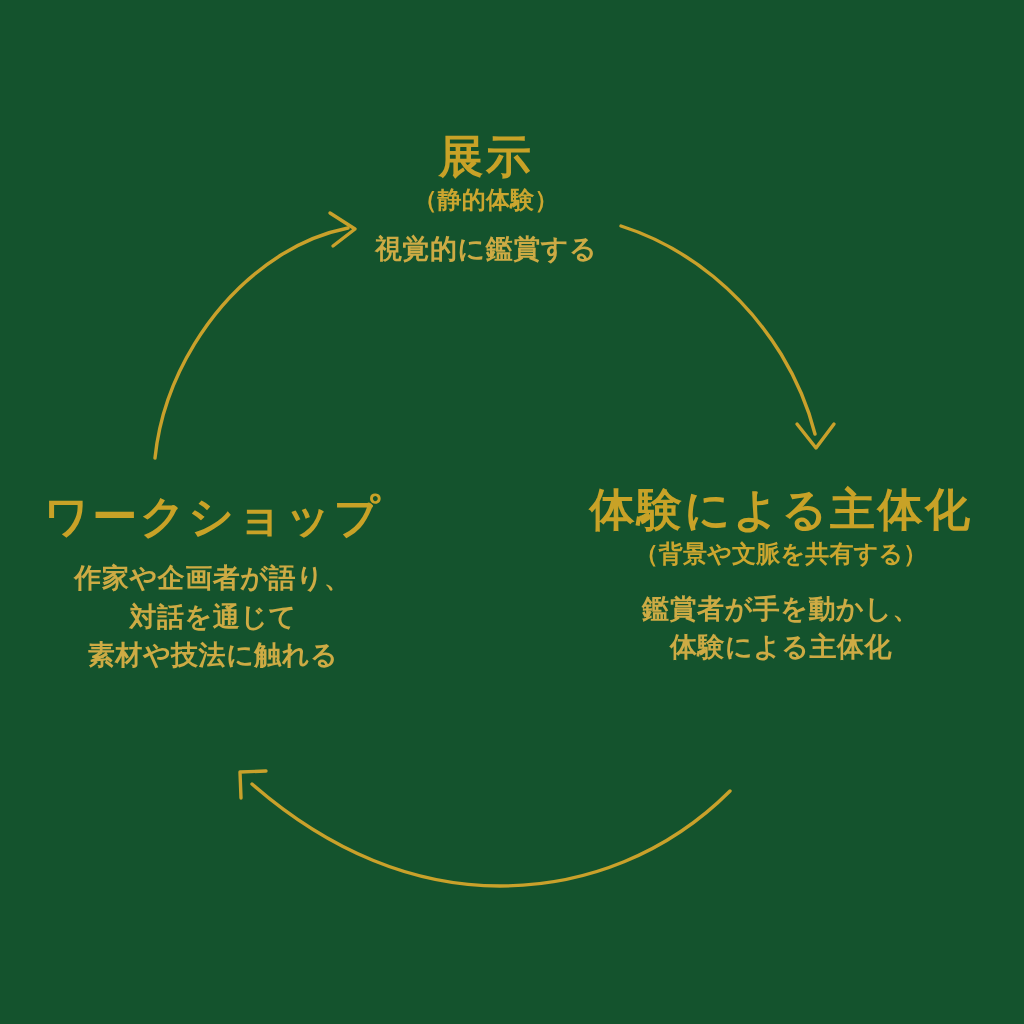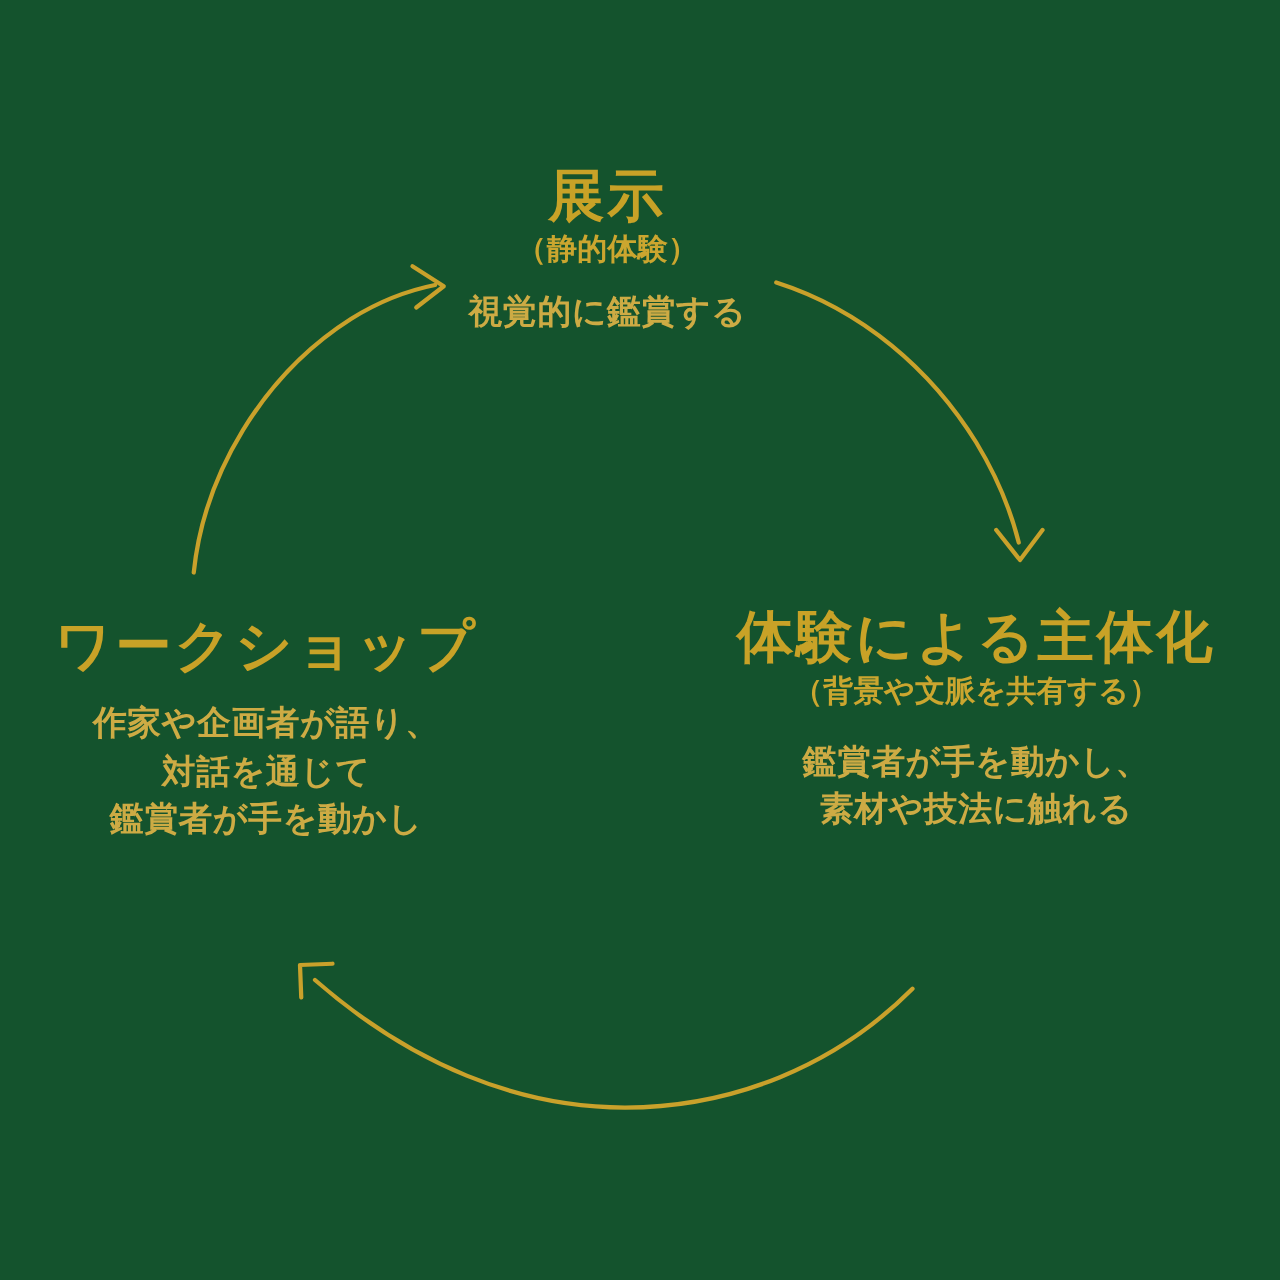--- a/index.html
+++ b/index.html
@@ -117,23 +117,23 @@
   <div class="node" id="node-exhibition">
     <div class="node-title">展示</div>
     <div class="node-subtitle">（静的体験）</div>
     <div class="node-desc">視覚的に鑑賞する</div>
   </div>
 
   <div class="node" id="node-workshop">
     <div class="node-title">ワークショップ</div>
     <div class="node-desc">作家や企画者が語り、
 対話を通じて
-鑑賞者が手を動かし</div>
+素材や技法に触れる</div>
   </div>
 
   <div class="node" id="node-talk">
     <div class="node-title">体験による主体化</div>
     <div class="node-subtitle">（背景や文脈を共有する）</div>
     <div class="node-desc">鑑賞者が手を動かし、
-素材や技法に触れる</div>
+体験による主体化</div>
   </div>
 
 </div>
 
 </body></html>

